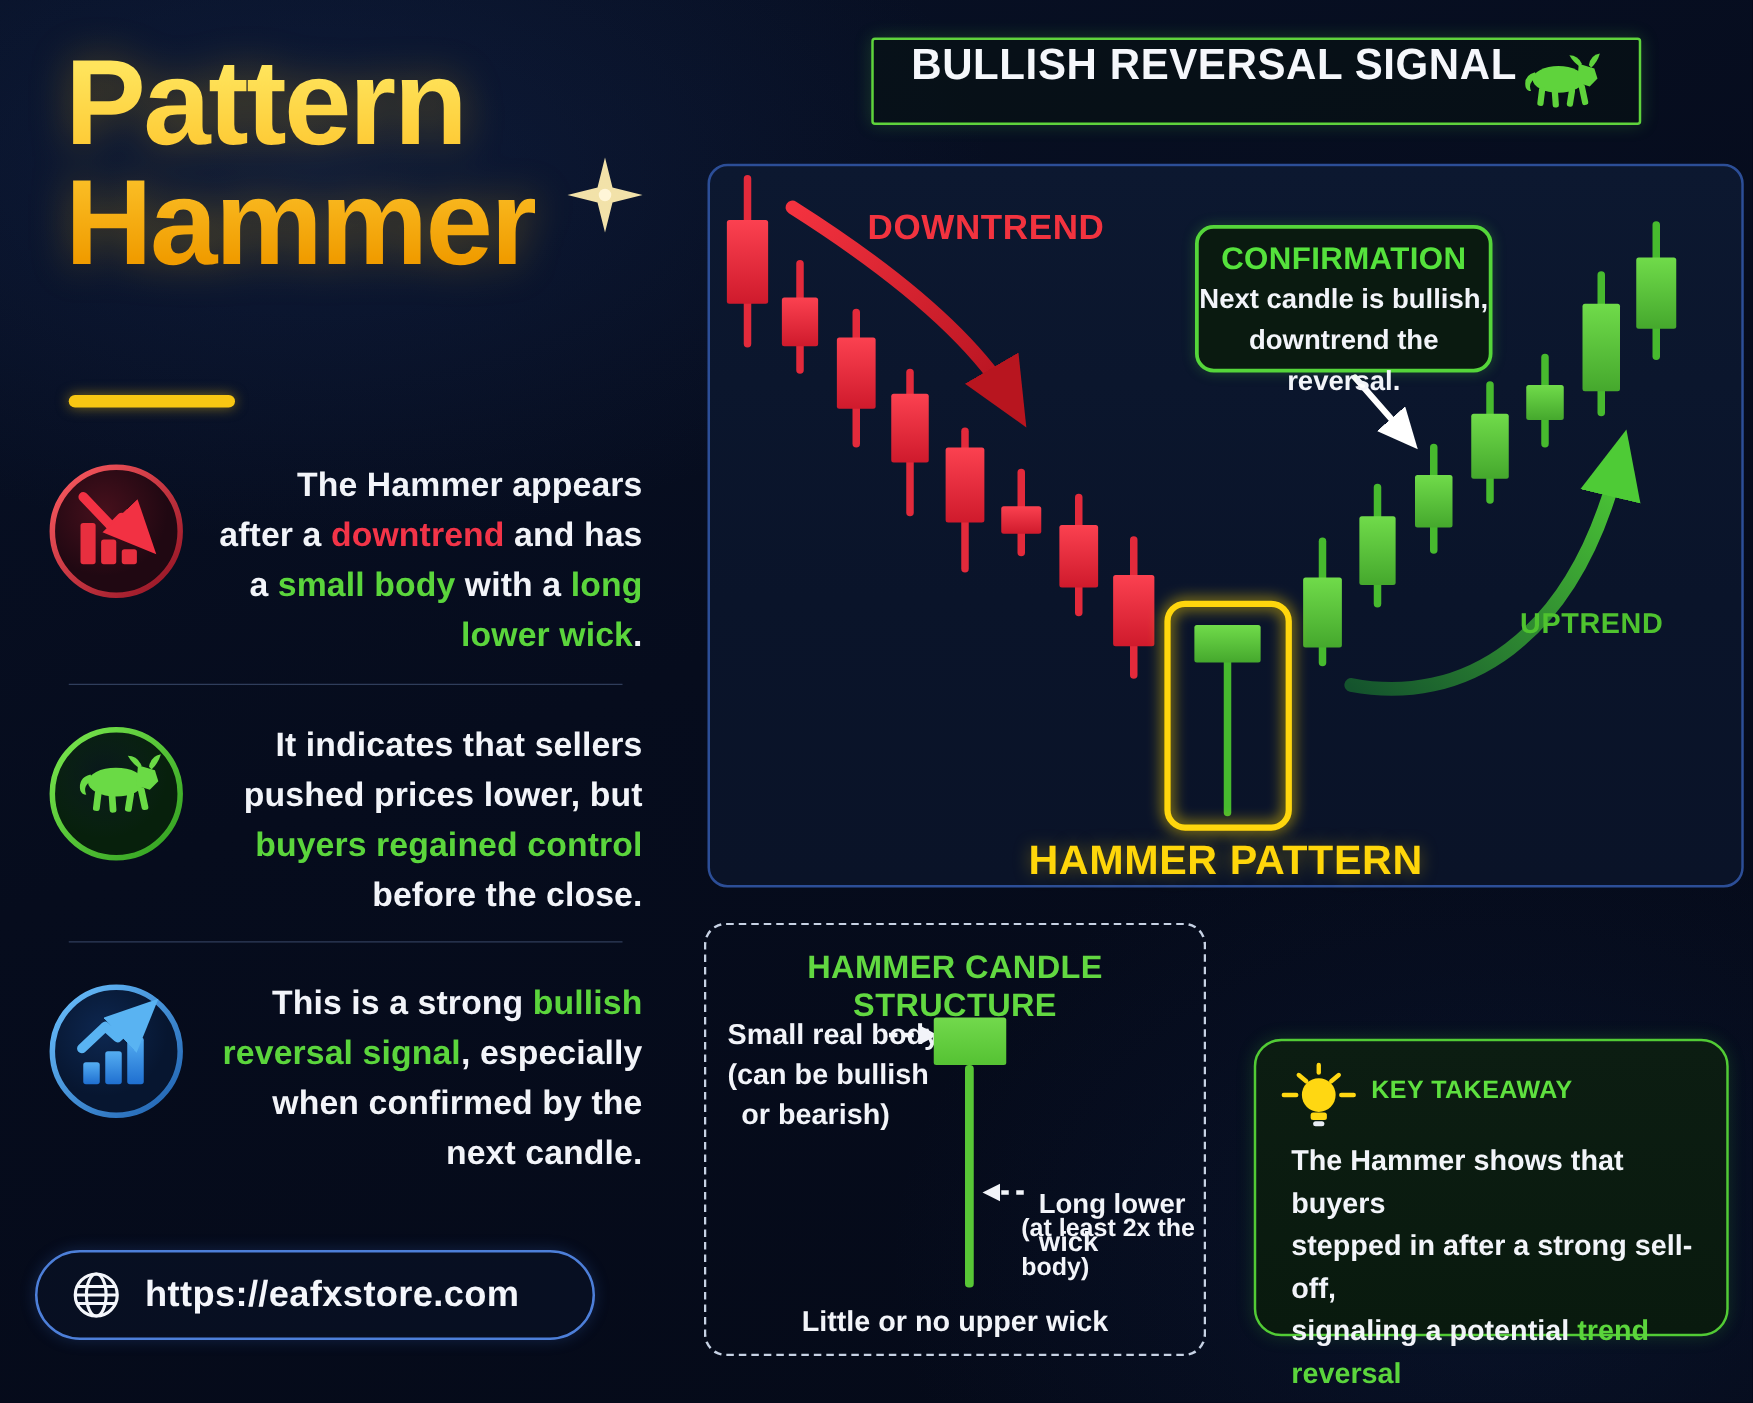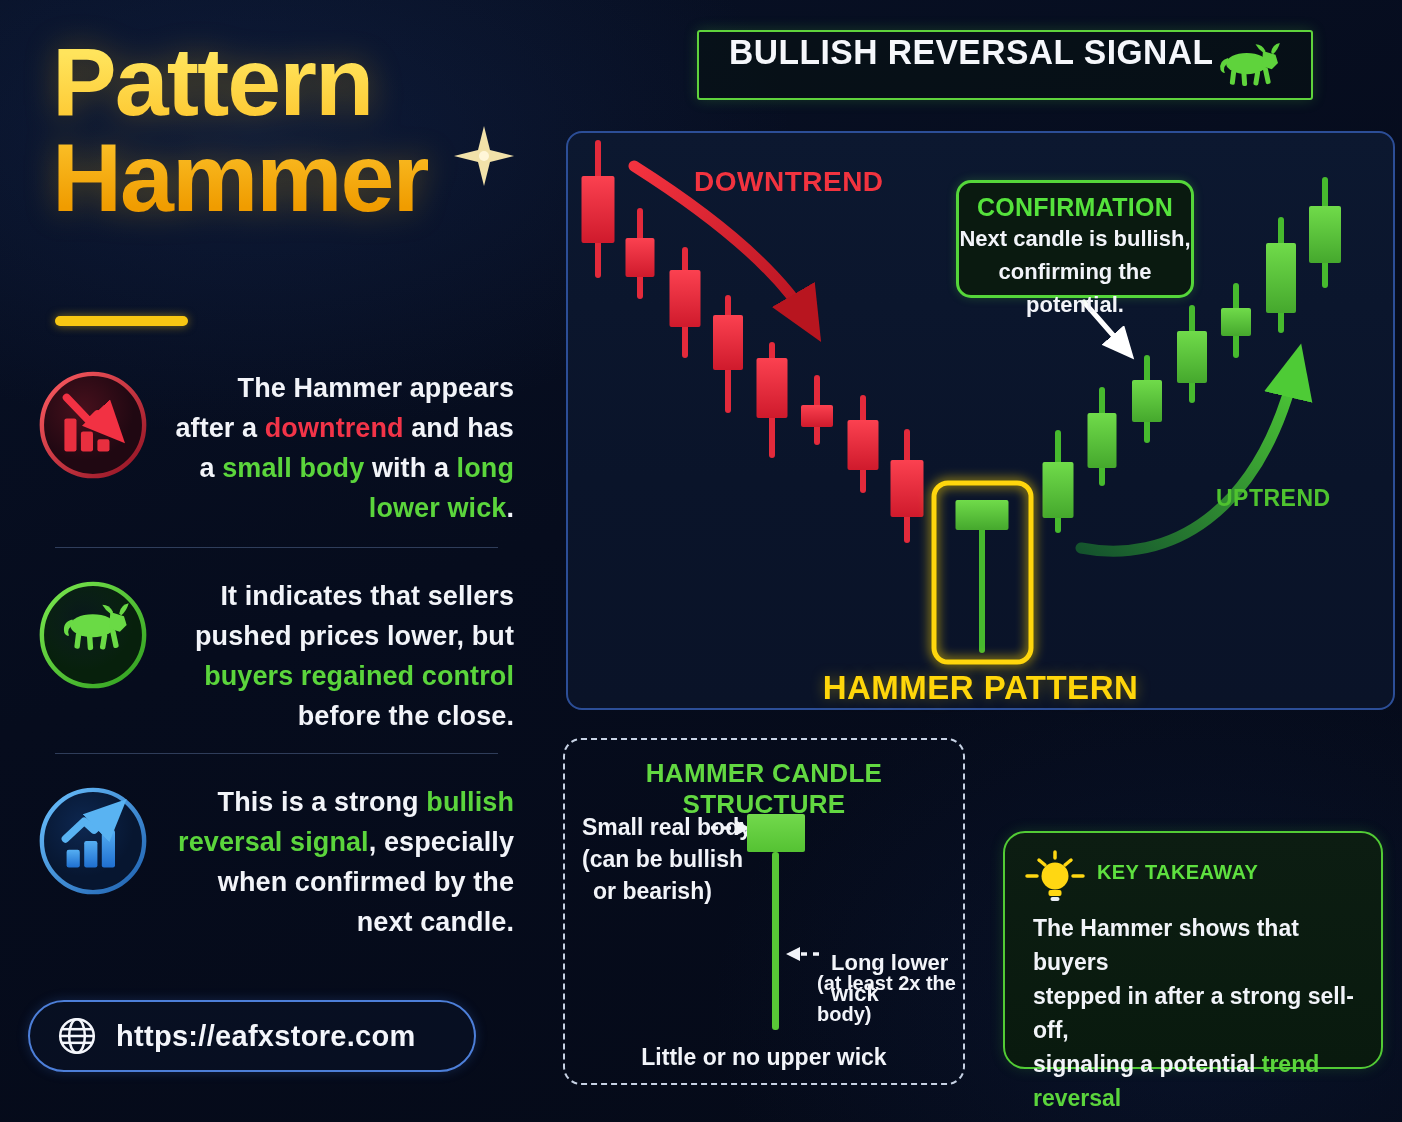--- a/index.html
+++ b/index.html
@@ -281,21 +281,21 @@
           <line x1="757" x2="757" y1="47" y2="152" class="wick-bull"></line>
           <rect x="741" y="73" width="32" height="57" rx="2" fill="url(#gradBull)"></rect>
           <rect x="366" y="350" width="97" height="179" rx="14" fill="none" stroke="#FFD60A" stroke-width="5" filter="url(#glowY)"></rect>
         </g>
     </svg>
     <div class="abs downtrend-label">DOWNTREND</div>
     <div class="abs uptrend-label">UPTREND</div>
     <div class="abs confirm-box">
       <div class="confirm-title">CONFIRMATION</div>
       <div class="confirm-line">Next candle is bullish,</div>
-      <div class="confirm-line">confirming the potential.</div>
+      <div class="confirm-line">downtrend the reversal.</div>
     </div>
     <div class="abs hammer-label">HAMMER PATTERN</div>
   </div>
 
   <div class="abs structure-box">
     <div class="abs structure-title">HAMMER CANDLE STRUCTURE</div>
 
     <div class="abs struct-label" style="left:17px;top:72px">Small real body</div>
     <svg class="abs" style="left:146px;top:80px" width="40" height="16">
       <line x1="0" y1="8" x2="26" y2="8" stroke="#f2f4f9" stroke-width="3.5" stroke-dasharray="7 6"></line>

